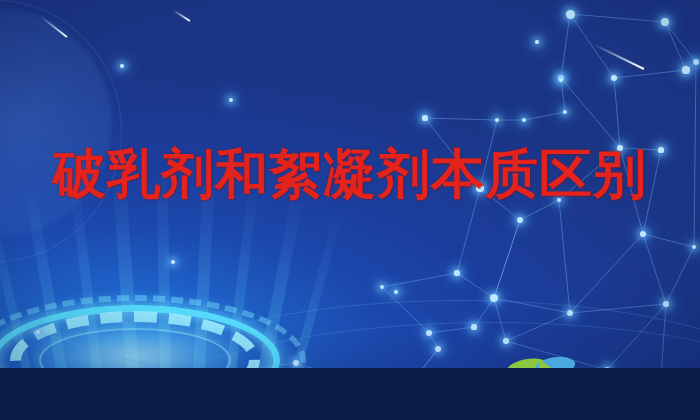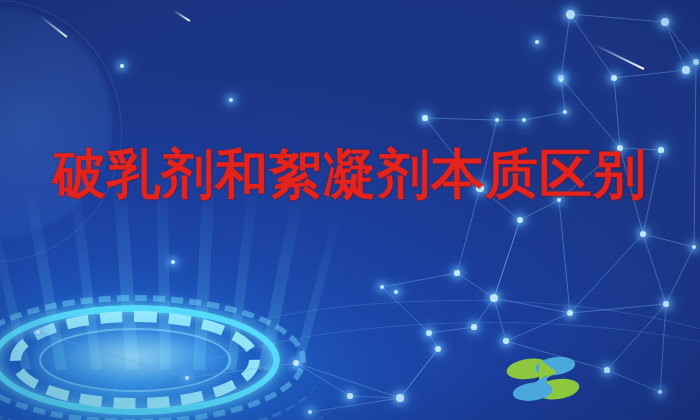--- a/index.html
+++ b/index.html
@@ -3,21 +3,21 @@
 <meta charset="utf-8">
 <style>
   html, body {
     margin: 0;
     padding: 0;
     background: #0c1c4a;
   }
   #stage {
     position: relative;
     width: 700px;
-    height: 420px;
+    height: 368px;
     overflow: hidden;
     font-family: "Liberation Sans", "DejaVu Sans", sans-serif;
     background: radial-gradient(ellipse 90% 75% at 18% 92%, #2a86e8 0%, #1f62c9 18%, #1c49ad 40%, #1b3e9e 60%, #1b3585 100%),
                 linear-gradient(160deg, #24499f 0%, #1f3f9b 45%, #172e7d 100%);
   }
 
   
   .vignette {
     position: absolute; inset: 0;
     background: radial-gradient(ellipse 120% 110% at 50% 45%, rgba(0,0,0,0) 40%, rgba(6,18,60,0.55) 100%);

